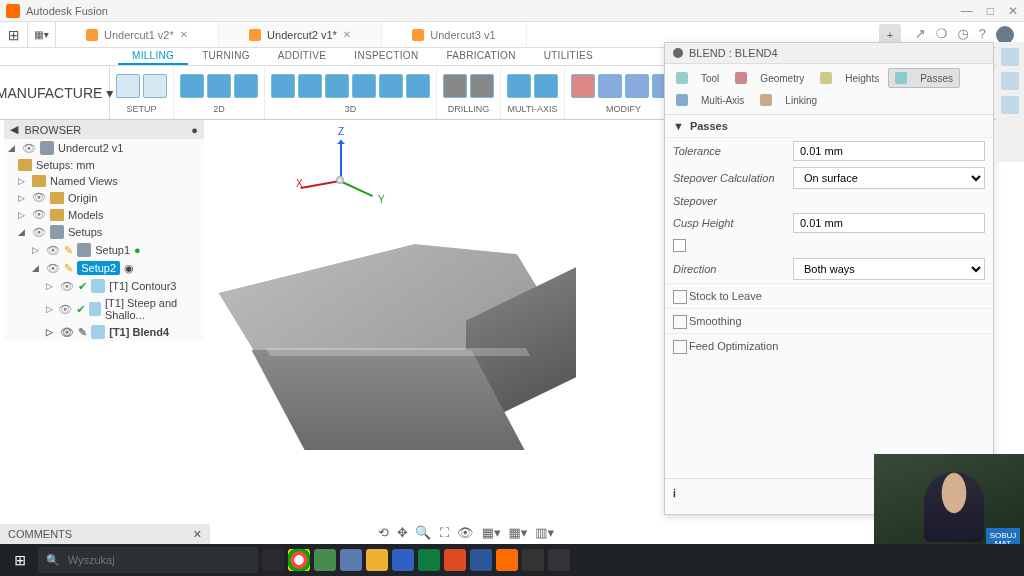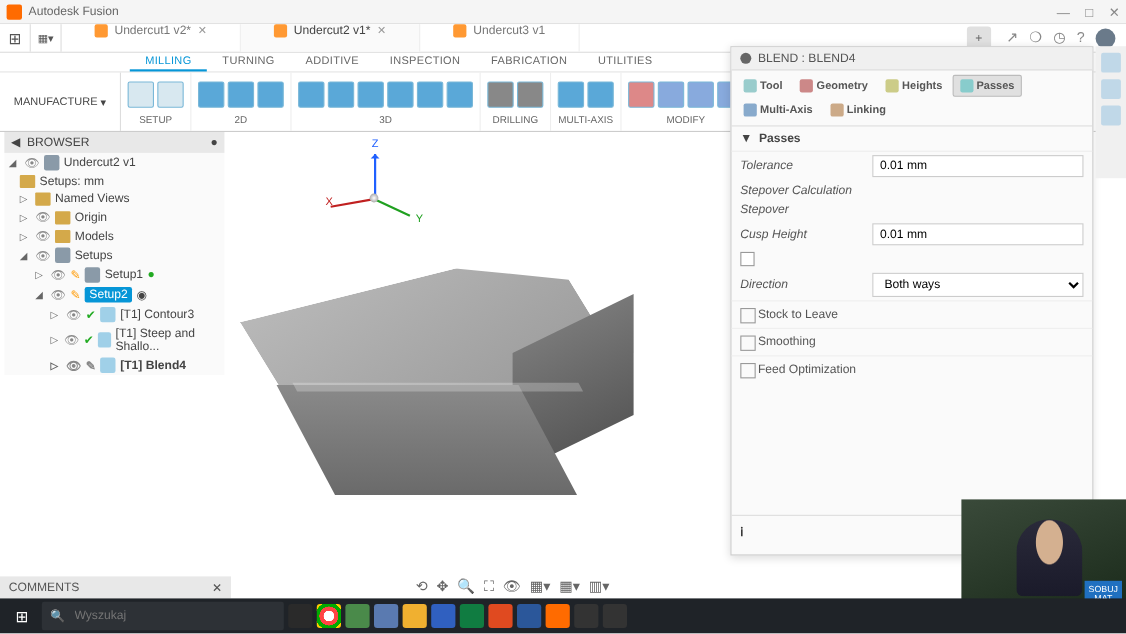--- a/index.html
+++ b/index.html
@@ -8,34 +8,34 @@
 
 .titlebar { height: 22px; background: #f5f5f5; display: flex; align-items: center; padding: 0 6px; border-bottom: 1px solid #e0e0e0; }
 .app-icon { width: 14px; height: 14px; background: #ff6b00; border-radius: 2px; margin-right: 6px; }
 .titlebar-text { color: #666; font-size: 11px; }
 .win-controls { margin-left: auto; display: flex; gap: 14px; color: #888; font-size: 12px; }
 
 
 .topbar { height: 26px; background: #fff; display: flex; align-items: center; border-bottom: 1px solid #ddd; }
 .grid-icon { width: 28px; display: flex; align-items: center; justify-content: center; color: #555; font-size: 14px; border-right: 1px solid #ddd; height: 100%; }
 .doc-tabs { display: flex; height: 100%; flex: 1; }
-.doc-tab { display: flex; padding: 0 30px; gap: 6px; color: #777; font-size: 11px; border-right: 1px solid #eee; position: relative; }
+.doc-tab { display: flex; align-items: center; padding: 0 30px; gap: 6px; color: #777; font-size: 11px; border-right: 1px solid #eee; position: relative; }
 .doc-tab.active { background: #fafafa; color: #444; }
 .doc-cube { width: 12px; height: 12px; background: #ff9933; border-radius: 2px; }
 .tab-close { color: #999; font-size: 10px; }
 .tab-plus { width: 22px; height: 22px; background: #e0e0e0; border-radius: 3px; display: flex; align-items: center; justify-content: center; color: #666; margin: 0 4px; }
 .sys-icons { display: flex; gap: 10px; padding: 0 10px; color: #888; font-size: 13px; }
 .avatar-small { width: 18px; height: 18px; background: #6a7a8a; border-radius: 50%; }
 
 
 .ribbon-tabs { height: 18px; display: flex; border-bottom: 1px solid #ddd; padding-left: 118px; }
 .ribbon-tab { padding: 2px 14px; font-size: 10px; color: #666; letter-spacing: .3px; }
 .ribbon-tab.active { color: #0696d7; border-bottom: 2px solid #0696d7; }
 .ribbon { height: 54px; display: flex; border-bottom: 1px solid #ccc; background: #fff; position: relative; }
-.manufacture-btn { width: 110px; display: flex; align-items: center; justify-content: center; font-size: 10px; color: #444; border-right: 1px solid #ddd; }
+.manufacture-btn { width: 110px; display: flex; align-items: center; justify-content: center; font-size: 14px; color: #444; border-right: 1px solid #ddd; }
 .ribbon-group { display: flex; flex-direction: column; align-items: center; border-right: 1px solid #eee; padding: 2px 6px; }
 .ribbon-icons { display: flex; gap: 3px; align-items: center; height: 36px; }
 .ribbon-icn { width: 24px; height: 24px; background: #c4e0f0; border: 1px solid #7ab8d8; border-radius: 2px; }
 .ribbon-icn.blue { background: #5aa8d8; }
 .ribbon-label { font-size: 9px; color: #666; }
 
 
 .browser { position: absolute; left: 4px; top: 120px; width: 200px; background: #fafafa; font-size: 11px; }
 .browser-hdr { background: #e8e8e8; padding: 3px 6px; display: flex; align-items: center; gap: 6px; color: #444; }
 .tree-row { display: flex; align-items: center; gap: 4px; padding: 2px 4px; color: #444; }
@@ -44,21 +44,21 @@
 .eye { color: #888; font-size: 11px; width: 14px; }
 .folder-icn { width: 14px; height: 12px; background: #d4a94a; border-radius: 1px; display: inline-block; }
 .gear-icn { width: 14px; height: 14px; background: #8a9aa8; border-radius: 2px; display: inline-block; }
 .op-icn { width: 14px; height: 14px; background: #a0d0e8; border-radius: 2px; display: inline-block; }
 .indent1 { padding-left: 14px; } .indent2 { padding-left: 28px; } .indent3 { padding-left: 42px; }
 
 
 .panel { position: absolute; right: 30px; top: 42px; width: 330px; background: #fafafa; border: 1px solid #ccc; font-size: 11px; box-shadow: 0 2px 8px rgba(0,0,0,.15); }
 .panel-title { padding: 4px 8px; color: #555; display: flex; align-items: center; gap: 6px; border-bottom: 1px solid #ddd; background: #f0f0f0; }
 .panel-tabs { display: flex; padding: 4px; gap: 2px; border-bottom: 1px solid #ddd; flex-wrap: wrap; }
-.ptab { display: flex; align-items: center; gap: 3px; padding: 3px 6px; font-size: 10px; color: #555; border: 1px solid transparent; border-radius: 2px; font-weight: bold; }
+.ptab { display: flex; align-items: center; gap: 13px; padding: 3px 6px; font-size: 10px; color: #555; border: 1px solid transparent; border-radius: 2px; }
 .ptab.active { background: #e0e0e0; border-color: #bbb; }
 .ptab-icn { width: 12px; height: 12px; background: #9cc; border-radius: 2px; }
 .section-hdr { padding: 5px 8px; font-weight: 600; color: #444; border-bottom: 1px solid #eee; display: flex; align-items: center; gap: 6px; }
 .field-row { display: flex; align-items: center; padding: 3px 8px; }
 .field-label { width: 120px; color: #555; font-style: italic; }
 .field-input { flex: 1; border: 1px solid #ccc; padding: 3px 6px; background: #fff; font-size: 11px; }
 .checkbox-sq { width: 13px; height: 13px; border: 1px solid #999; background: #fff; }
 .section-collapsed { padding: 6px 8px 6px 24px; color: #555; border-top: 1px solid #eee; position: relative; }
 .section-collapsed::before { content: ''; position: absolute; left: 8px; width: 12px; height: 12px; border: 1px solid #999; }
 .panel-footer { border-top: 1px solid #ddd; padding: 6px 8px; height: 36px; }
@@ -331,20 +331,21 @@
         <span>Linking</span>
       </div>
   </div>
   <div class="section-hdr">▼ <span>Passes</span></div>
   <div class="field-row">
       <span class="field-label">Tolerance</span>
       <input class="field-input" value="0.01 mm" style="">
     </div>
   <div class="field-row">
       <span class="field-label">Stepover Calculation</span>
+      <select class="field-input"><option>On surface</option></select>
     </div>
   <div class="field-row">
       <span class="field-label">Stepover</span>
     </div>
   <div class="field-row">
       <span class="field-label">Cusp Height</span>
       <input class="field-input" value="0.01 mm" style="">
     </div>
   <div class="field-row">
       <span class="checkbox-sq"></span>

